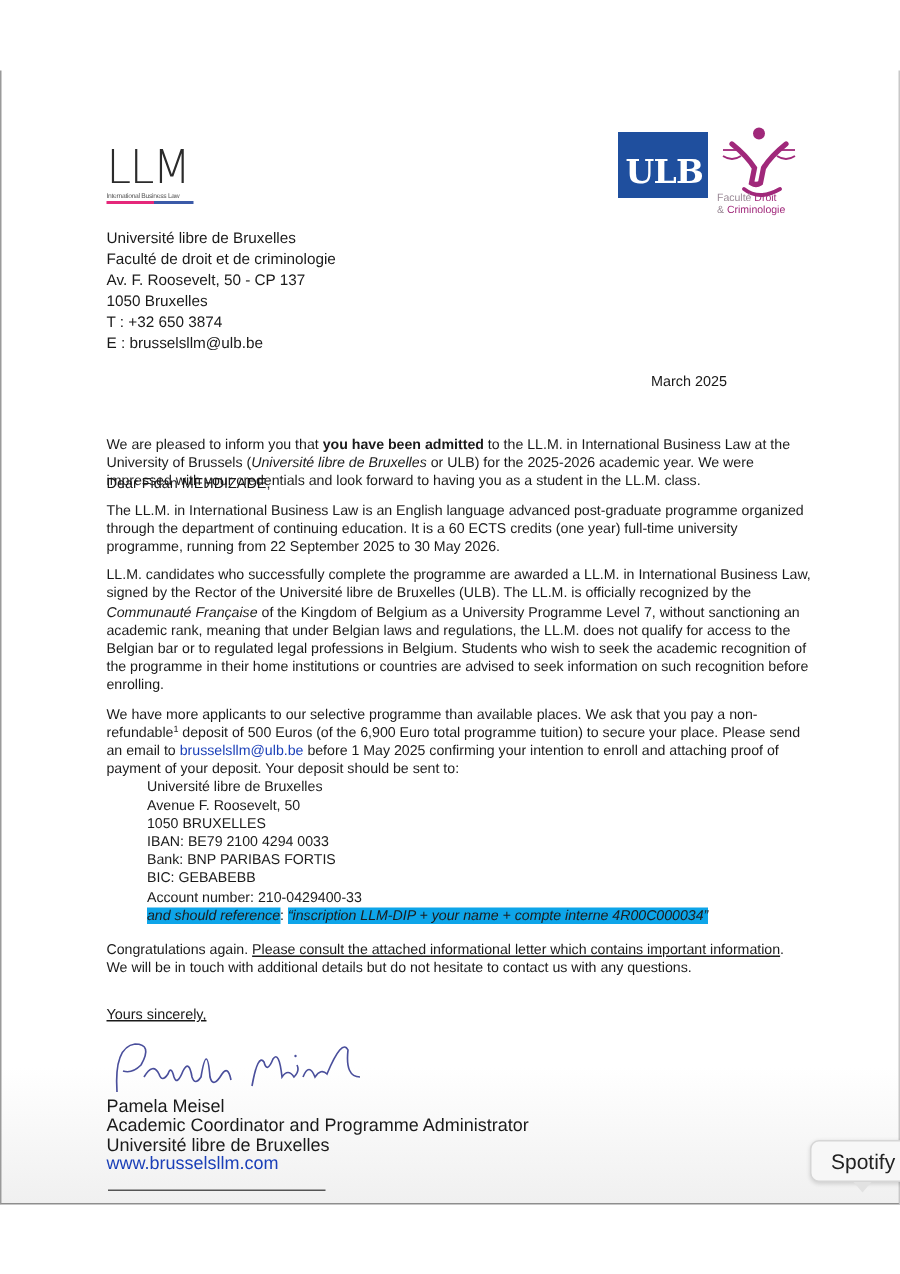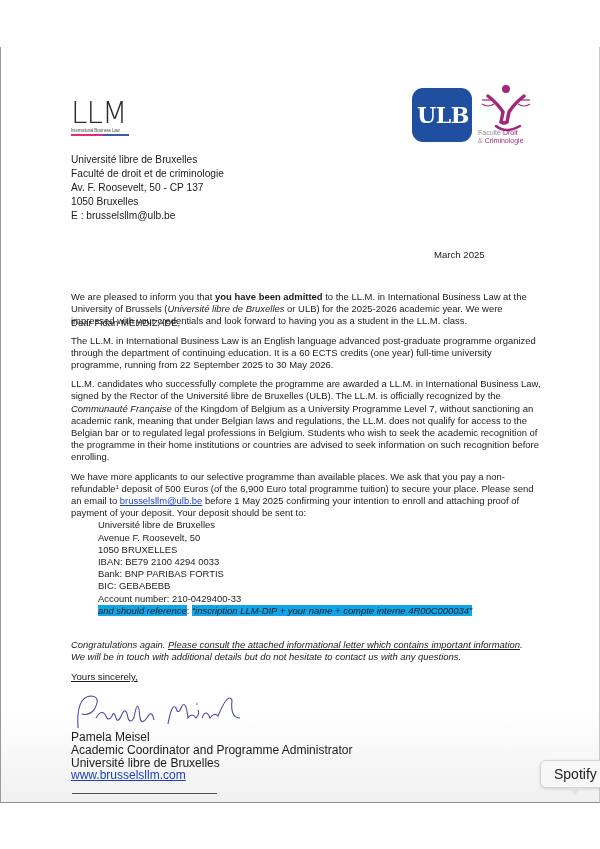--- a/index.html
+++ b/index.html
@@ -10,34 +10,34 @@
   .page {
     position: absolute; left: 0; top: 47px; width: 598px; height: 755px;
     border-left: 1px solid #9a9a9a; border-right: 1px solid #c8c8c8; border-bottom: 1px solid #8e8e8e;
     background: linear-gradient(to bottom, #ffffff 0%, #ffffff 88%, #f0f0f0 100%);
   }
   .llm-logo { position: absolute; left: 71px; top: 97px; width: 62px; height: 42px; }
   .llm-text { font-family: "DejaVu Sans", sans-serif; font-weight: 200; font-size: 31px; letter-spacing: -1px; color: #2b2b2b; line-height: 30px; transform: scaleX(0.95); transform-origin: left; }
   .llm-sub { font-size: 4.5px; color: #555; margin-top: 1px; white-space: nowrap; letter-spacing: -0.2px; }
   .llm-bar { height: 2px; margin-top: 1px; width: 58px; background: linear-gradient(to right, #e5287a 0%, #e5287a 55%, #3b5aa8 55%, #3b5aa8 100%); }
 
-  .ulb-logo { position: absolute; left: 412px; top: 88px; width: 60px; height: 54px; background: #1f4f9e; border-radius: 11px; }
+  .ulb-logo { position: absolute; left: 412px; top: 88px; width: 60px; height: 44px; background: #1f4f9e; }
   .ulb-text { position: absolute; left: 5px; top: 14px; font-family: "DejaVu Serif", serif; font-weight: bold; font-size: 22px; color: #fff; letter-spacing: -0.5px; }
   .fac-logo { position: absolute; left: 474px; top: 82px; width: 62px; height: 66px; }
   .fac-label { position: absolute; left: 478px; top: 129px; font-size: 7px; line-height: 8px; color: #9a8a96; white-space: nowrap; }
   .fac-label .pink { color: #a0287a; }
 
   .address { position: absolute; left: 71px; top: 153px; font-size: 10.2px; line-height: 14.1px; color: #1a1a1a; }
   .date { position: absolute; left: 434px; top: 249px; font-size: 9.6px; }
   .salutation { position: absolute; left: 71px; top: 269px; font-size: 9.6px; margin-top: 48px; }
 
   .body { position: absolute; left: 71px; top: 291px; width: 470px; font-size: 9.45px; line-height: 12.2px; color: #1b1b1b; }
   .body p { margin: 0 0 7px 0; }
   .body b { font-weight: bold; }
-  .link { color: #1a3fb8; text-decoration: underline; }
+  .link { color: #1a3fb8; }
   .bank { margin: -7px 0 7px 27px; line-height: 12.2px; }
   .hl { background: #0ea5e9; font-style: italic; }
   .ul { text-decoration: underline; }
   sup { font-size: 6px; vertical-align: 3px; line-height: 0; }
 
   .closing { position: absolute; left: 71px; top: 671px; font-size: 9.6px; text-decoration: underline; }
   .signature { position: absolute; left: 72px; top: 688px; width: 190px; height: 46px; }
   .signer { position: absolute; left: 71px; top: 731px; font-size: 12px; line-height: 12.8px; }
   .sig-rule { position: absolute; left: 72px; top: 793px; width: 145px; height: 1px; background: #555; }
 
@@ -78,20 +78,21 @@
 <div class="fac-label">
   <div><span>Faculté </span><span class="pink">Droit</span></div>
   <div><span>&amp; </span><span class="pink">Criminologie</span></div>
 </div>
 
 <div class="address">
   <div>Université libre de Bruxelles</div>
   <div>Faculté de droit et de criminologie</div>
   <div>Av. F. Roosevelt, 50 - CP 137</div>
   <div>1050 Bruxelles</div>
+  <div>T : +32 650 3874</div>
   <div>E : brusselsllm@ulb.be</div>
 </div>
 
 <div class="date">March 2025</div>
 <div class="salutation">Dear Fidan MEHDIZADE,</div>
 
 <div class="body">
   <p><span>We are pleased to inform you that </span><b>you have been admitted</b><span> to the LL.M. in International Business Law at the University of Brussels (</span><i>Université libre de Bruxelles</i><span> or ULB) for the 2025-2026 academic year.  We were impressed with your credentials and look forward to having you as a student in the LL.M. class.</span></p>
 
   <p>The LL.M. in International Business Law is an English language advanced post-graduate programme organized through the department of continuing education.  It is a 60 ECTS credits (one year) full-time university programme, running from 22 September 2025 to 30 May 2026.</p>
@@ -104,21 +105,21 @@
     <div>Université libre de Bruxelles</div>
     <div>Avenue F. Roosevelt, 50</div>
     <div>1050 BRUXELLES</div>
     <div>IBAN: BE79 2100 4294 0033</div>
     <div>Bank: BNP PARIBAS FORTIS</div>
     <div>BIC: GEBABEBB</div>
     <div>Account number: 210-0429400-33</div>
     <div><span class="hl">and should reference</span><span>: </span><span class="hl">“inscription LLM-DIP + your name + compte interne 4R00C000034”</span></div>
   </div>
 
-  <p style="margin-top:22px;font-style:italic;"><span>Congratulations again. </span><span class="ul">Please consult the attached informational letter which contains important information</span><span>.</span><br><span>We will be in touch with additional details but do not hesitate to contact us with any questions.</span></p>
+  <p style="margin-top:11px;"><span>Congratulations again. </span><span class="ul">Please consult the attached informational letter which contains important information</span><span>.</span><br><span>We will be in touch with additional details but do not hesitate to contact us with any questions.</span></p>
 </div>
 
 <div class="closing">Yours sincerely,</div>
 
 <svg class="signature" viewBox="0 0 190 46">
   <path d="M6 40 Q4 10 18 8 Q30 8 22 22 Q16 28 10 26" stroke="#4a4f9c" stroke-width="1.1" fill="none"></path>
   <path d="M24 30 Q30 20 34 28 Q36 34 40 28 Q42 22 44 30 Q46 36 50 26 Q54 18 56 30 Q58 36 62 30 Q66 6 68 30 Q70 38 76 28 Q80 22 82 32" stroke="#4a4f9c" stroke-width="1.1" fill="none"></path>
   <path d="M96 36 Q100 14 104 20 Q106 28 110 18 Q114 12 116 30 Q120 24 124 30 Q128 26 126 22 M130 30 Q134 20 138 30 Q142 24 146 28 Q156 4 160 12 Q158 30 168 30" stroke="#4a4f9c" stroke-width="1.1" fill="none"></path>
   <circle cx="125" cy="16" r="0.8" fill="#4a4f9c"></circle>
 </svg>

